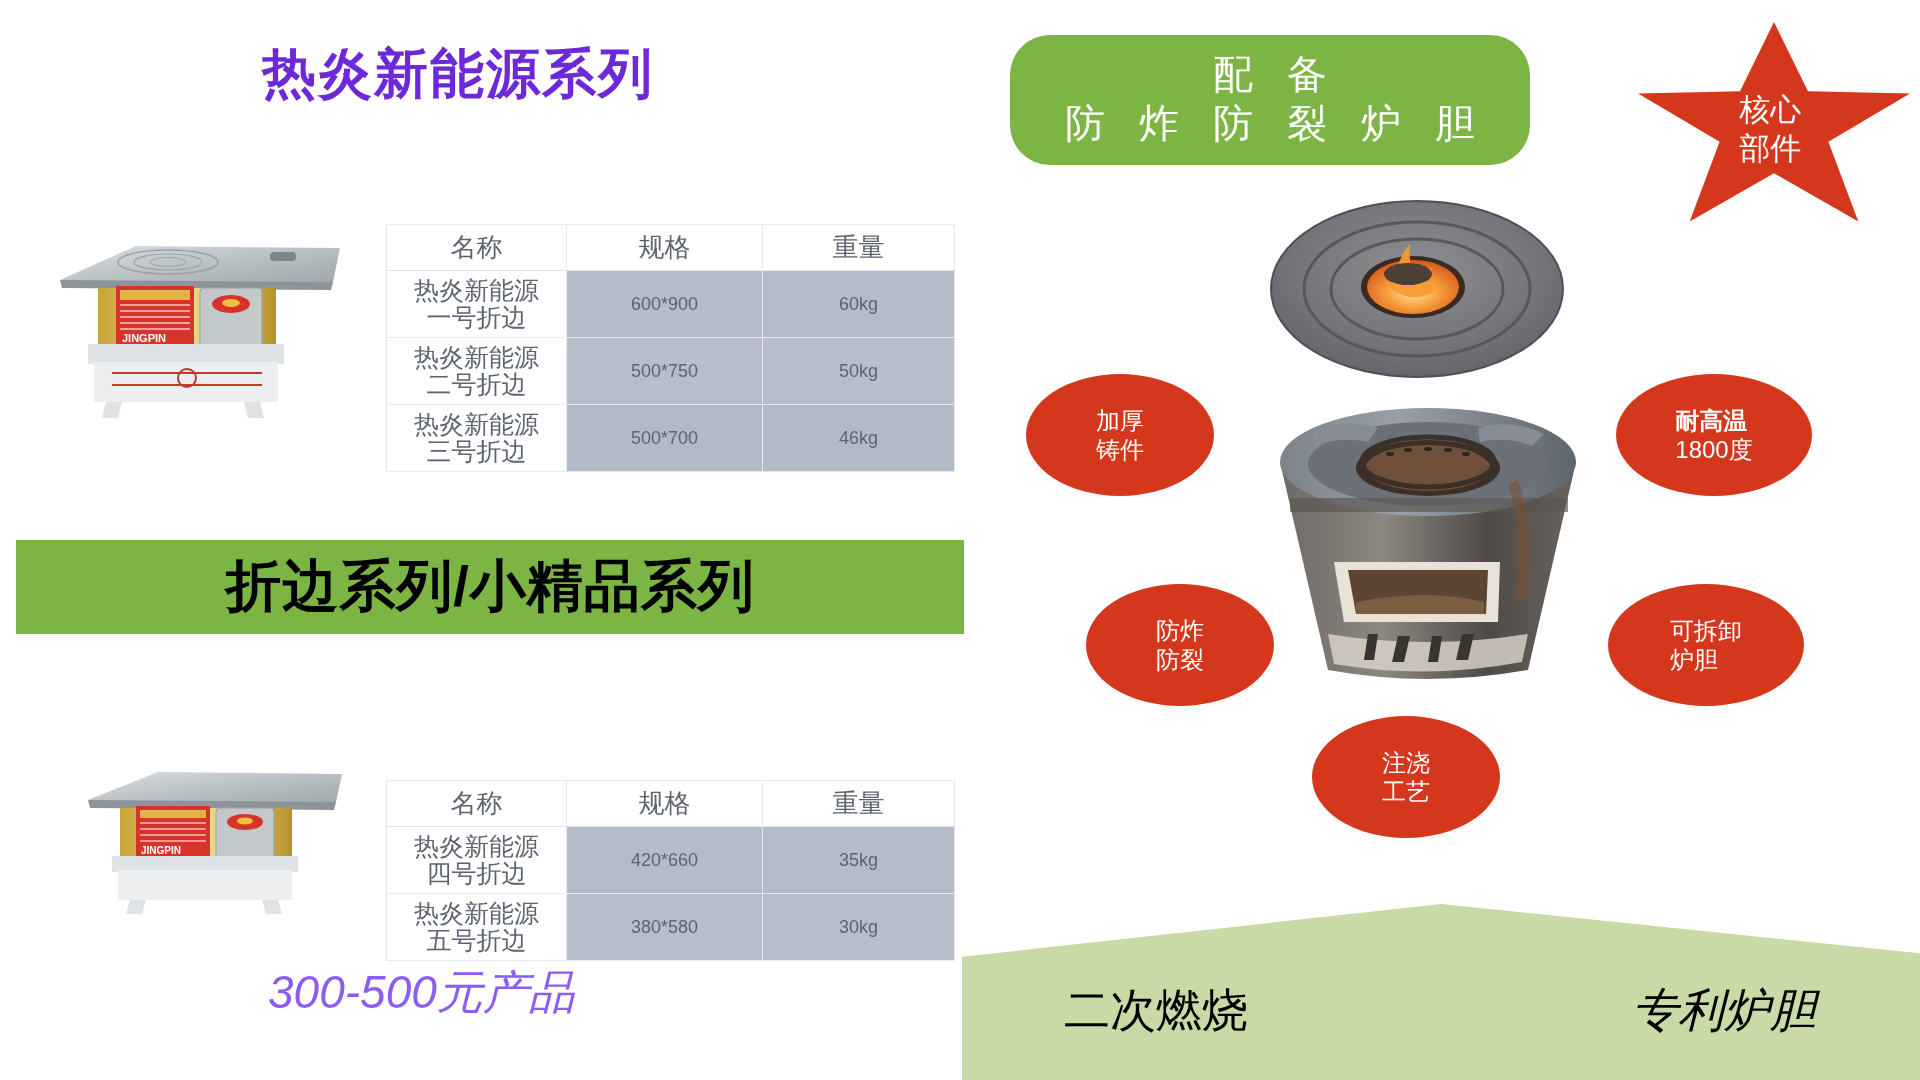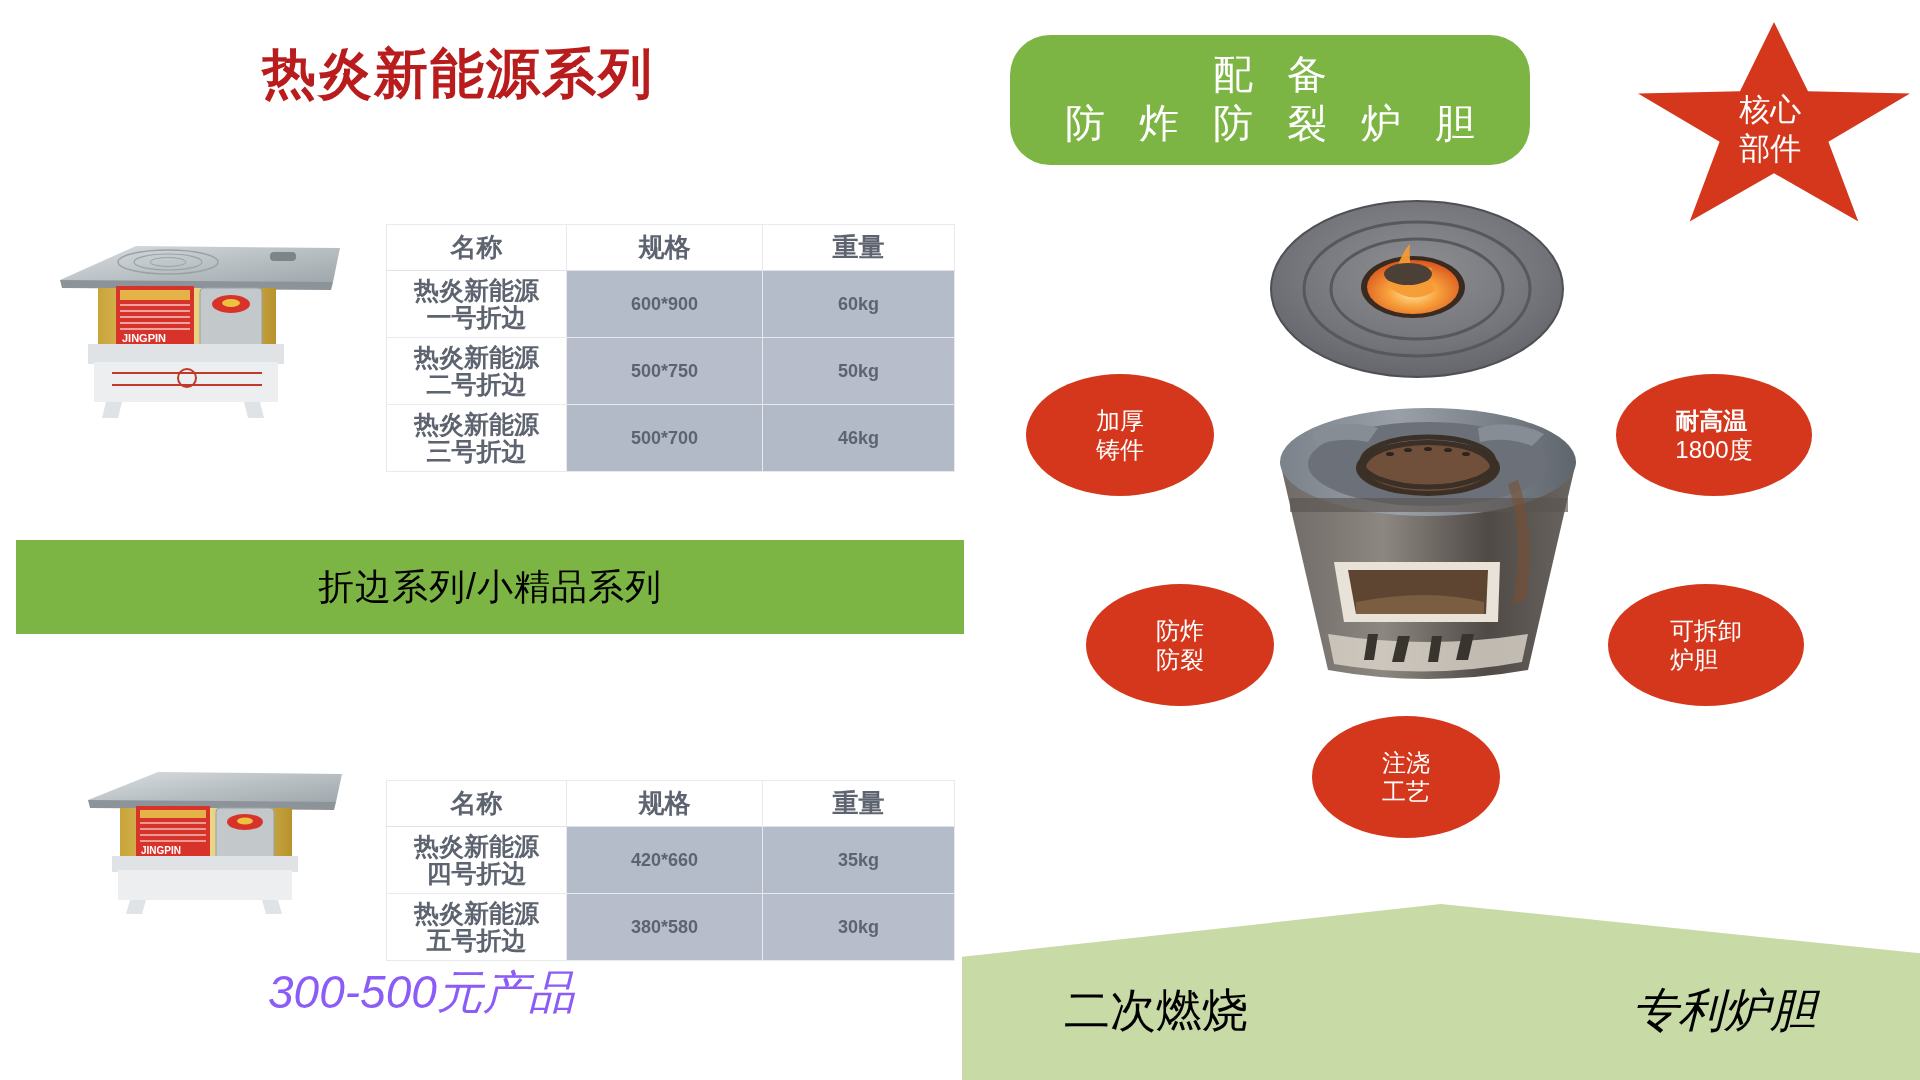--- a/index.html
+++ b/index.html
@@ -7,35 +7,35 @@
     width: 1920px; height: 1080px;
     background: #ffffff;
     font-family: "Liberation Sans", "DejaVu Sans", sans-serif;
     overflow: hidden;
   }
   .page { position: relative; width: 1920px; height: 1080px; background:#fff; }
 
   
   .series-title {
     position: absolute; left: 262px; top: 38px;
-    font-size: 54px; font-weight: 700; color: #b91c1c;
+    font-size: 54px; font-weight: 700; color: #6d28d9;
     letter-spacing: 2px; white-space: nowrap;
   }
 
   
   .stove1 { position: absolute; left: 48px; top: 232px; width: 300px; height: 190px; }
   .stove2 { position: absolute; left: 78px; top: 760px; width: 272px; height: 160px; }
 
   
   .spec-table { position: absolute; border-collapse: collapse; table-layout: fixed; }
   .spec-table td, .spec-table th {
     border: 1px solid #e9eaee;
     color: #5d6470;
     text-align: center;
-    font-weight: 700;
+    font-weight: 400;
   }
   .spec-table thead th {
     background: #ffffff; font-size: 26px; height: 46px;
     border-bottom: 1px solid #dfe2e8;
   }
   .spec-table tbody td { font-size: 18px; }
   .spec-table tbody td.name {
     background:#ffffff; line-height:1.08; padding: 6px 2px; font-size: 25px;
   }
   .spec-table tbody td.val { background:#b4bcca; }
@@ -49,21 +49,21 @@
   #spec-table-2 { left: 386px; top: 780px; }
   #spec-table-1 tbody tr { height: 60px; }
   #spec-table-2 tbody tr { height: 60px; }
 
   .green-banner {
     position: absolute; left: 16px; top: 540px; width: 948px; height: 94px;
     background: #7DB544;
     display: flex; align-items: center; justify-content: center;
   }
   .green-banner span {
-    font-size: 36px; font-weight: 400; color: #000; letter-spacing: 1px;
+    font-size: 56px; font-weight: 700; color: #000; letter-spacing: 1px;
   }
 
   .price-note {
     position: absolute; left: 268px; top: 962px;
     font-size: 46px; color: #8b5cf6; white-space: nowrap; font-style: italic;
   }
 
   
   .pill {
     position: absolute; left: 1010px; top: 35px; width: 520px; height: 130px;

